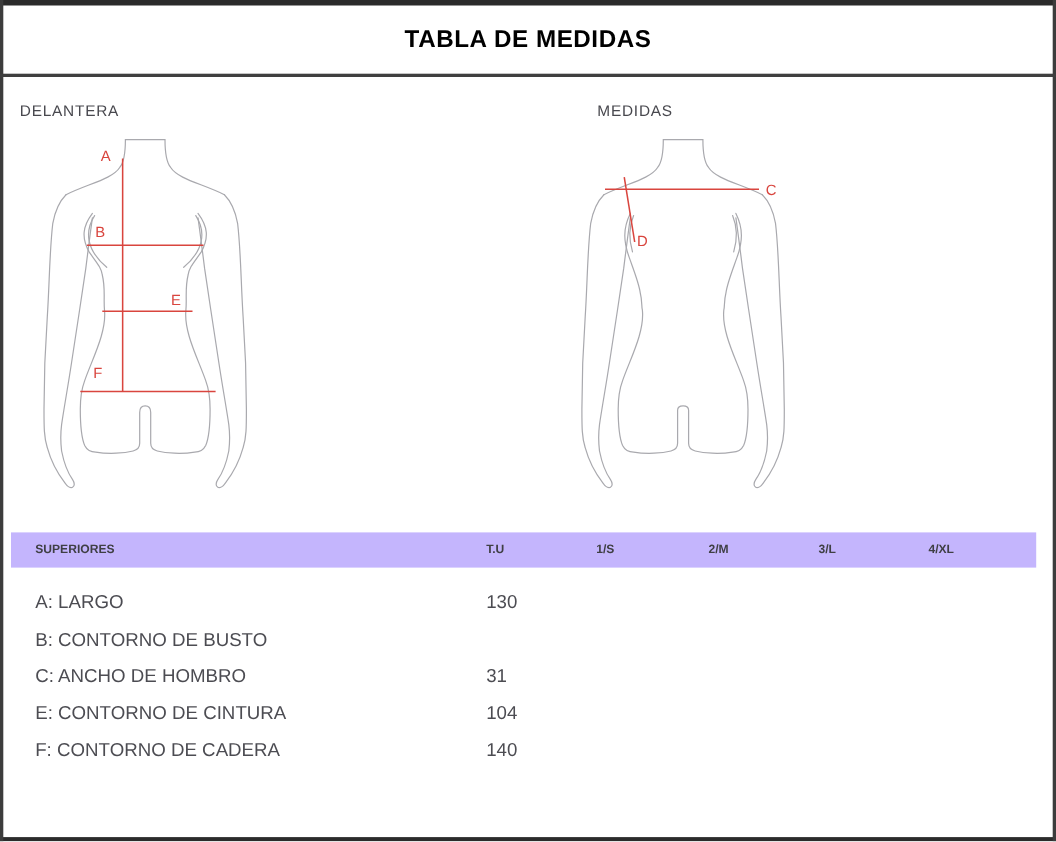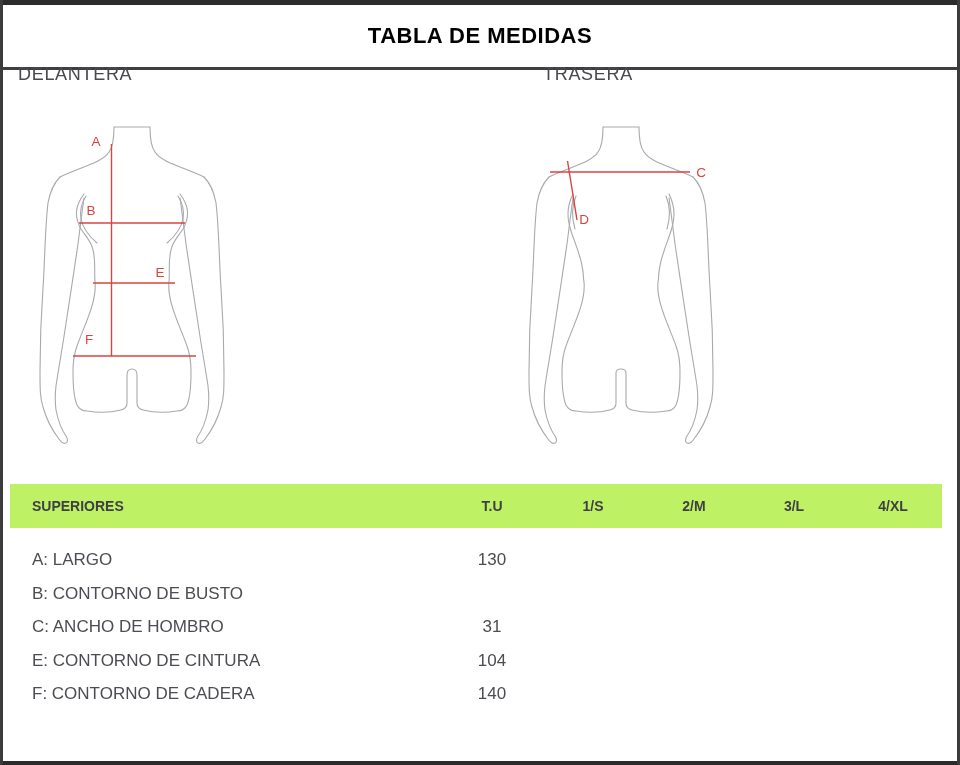--- a/index.html
+++ b/index.html
@@ -12,55 +12,55 @@
   .edge-top{left:0;top:0;width:960px;height:5px;}
   .edge-bottom{left:0;top:761px;width:960px;height:4px;}
   .edge-left{left:0;top:0;width:3px;height:765px;background:#3c3c3c;}
   .edge-right{left:957px;top:0;width:3px;height:765px;background:#3c3c3c;}
 
   .title-bar{position:absolute;left:0;top:5px;width:960px;height:62px;
     display:flex;align-items:center;justify-content:center;}
   .title-bar h1{margin:0;font-size:22px;font-weight:bold;letter-spacing:.5px;color:#000000;}
   .title-rule{position:absolute;left:0;top:67px;width:960px;height:3px;background:#3f3f3f;}
 
-  .fig-caption{position:absolute;top:64px;font-size:18px;letter-spacing:.7px;color:#48484e;}
+  .fig-caption{position:absolute;top:92px;font-size:14px;letter-spacing:.7px;color:#48484e;}
   .fig-caption.front{left:18px;}
   .fig-caption.back{left:543px;}
 
   .figures-svg{position:absolute;left:0;top:68px;width:960px;height:416px;}
 
   
   .size-table{position:absolute;left:10px;top:484px;width:932px;}
   .tbl-grid{display:grid;grid-template-columns:432px 100px 102px 100px 100px 98px;align-items:center;}
-  .tbl-head{height:44px;background:#bef264;font-weight:bold;font-size:14px;color:#3f3f44;}
+  .tbl-head{height:32px;background:#c4b5fd;font-weight:bold;font-size:11px;color:#3f3f44;}
   .tbl-head .cell{line-height:32px;}
   .cell{white-space:nowrap;}
   .cell.lbl{padding-left:22px;text-align:left;}
-  .cell.val{text-align:center;}
+  .cell.val{text-align:left;}
   .tbl-body{padding-top:15px;}
   .tbl-row{height:33.5px;font-size:17px;color:#4c4c52;}
   .tbl-row .cell{line-height:33.5px;}
 </style>
 </head>
 <body>
 
 <div class="page">
 
   <div class="edge edge-top"></div>
   <div class="edge edge-bottom"></div>
   <div class="edge edge-left"></div>
   <div class="edge edge-right"></div>
 
   <div class="title-bar">
     <h1>TABLA DE MEDIDAS</h1>
   </div>
   <div class="title-rule"></div>
 
   <div class="fig-caption front">DELANTERA</div>
-  <div class="fig-caption back">TRASERA</div>
+  <div class="fig-caption back">MEDIDAS</div>
 
   <svg class="figures-svg" viewBox="0 68 960 416" xmlns="http://www.w3.org/2000/svg">
     <defs>
       <path id="shoulders" d="M 60,177 C 80,167 102,163 109,152 C 113,147 114,139 114,127 L 150,127 C 150,139 151,147 155,152 C 162,163 184,167 204,177"></path>
       <path id="arm-l" d="M 60,177 C 53,184 50,192 48,203 C 45,228 45,258 43,288 C 41,316 40,346 40,372 C 40,388 40,398 43,407 C 46,418 52,430 59,439 C 61,442 64,444 66,443 C 68,442 68,439 66,436 C 61,429 58,420 56,410 C 55,402 55,394 56,386 C 58,372 62,350 65,330 C 69,303 74,272 78,244 C 80,228 82,212 84,198"></path>
       <path id="arm-r" d="M 204,177 C 211,184 214,192 216,203 C 219,228 219,258 221,288 C 223,316 224,346 224,372 C 224,388 224,398 221,407 C 218,418 212,430 205,439 C 203,442 200,444 198,443 C 196,442 196,439 198,436 C 203,429 206,420 208,410 C 209,402 209,394 208,386 C 206,372 202,350 199,330 C 195,303 190,272 186,244 C 184,228 182,212 180,198"></path>
     </defs>
 
     <g fill="none" stroke="#a9a9ae" stroke-width="1.1" stroke-linecap="round">
       <use href="#shoulders"></use>

